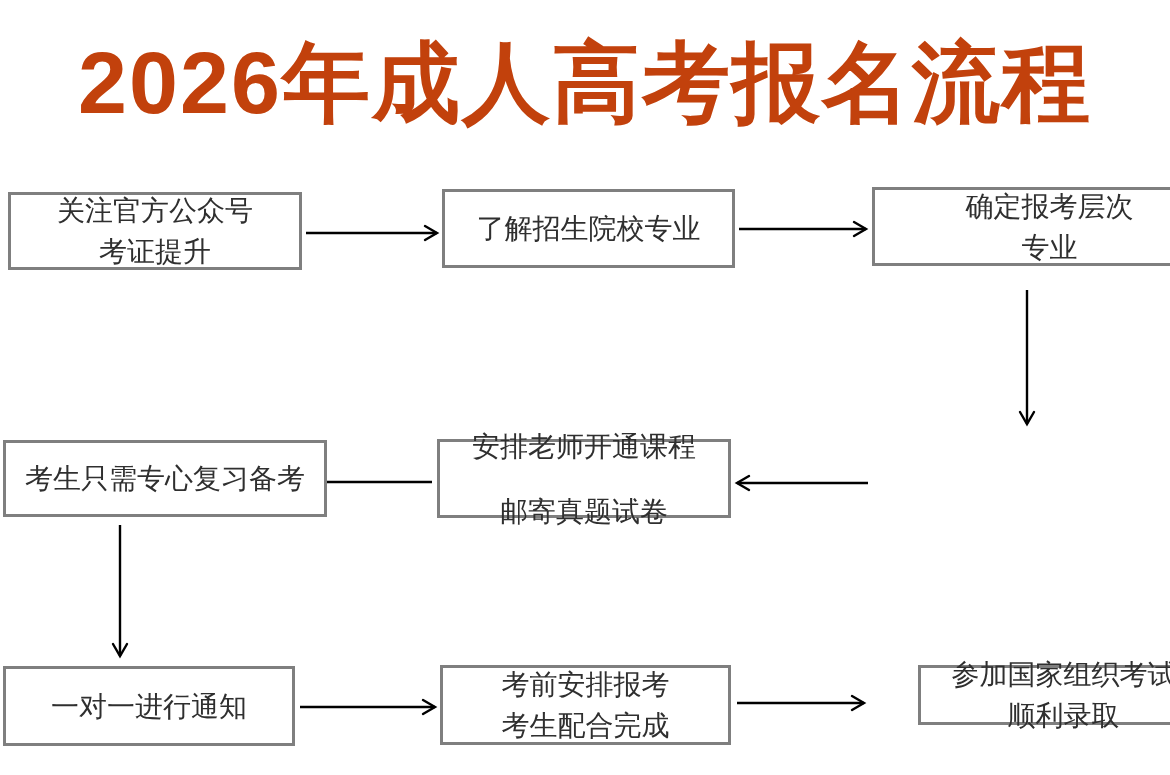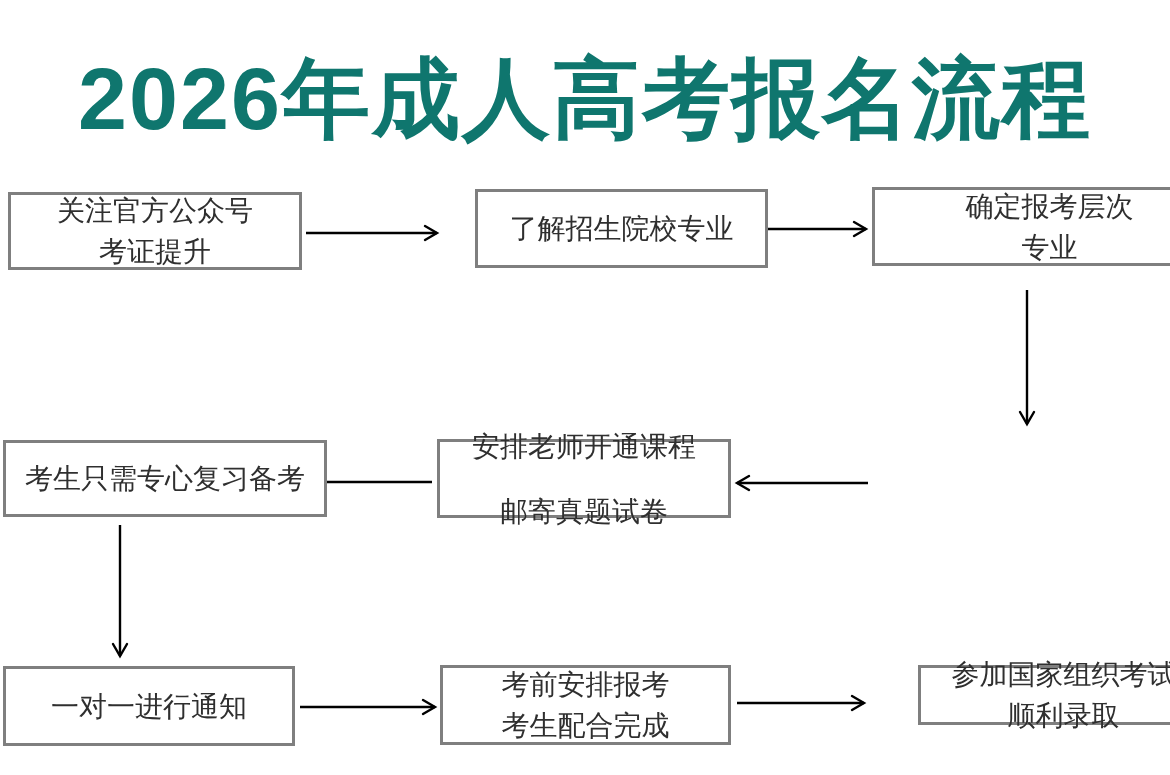--- a/index.html
+++ b/index.html
@@ -13,27 +13,27 @@
     height: 775px;
     background: #ffffff;
     overflow: hidden;
     font-family: "Liberation Sans", "DejaVu Sans", sans-serif;
   }
   .title {
     position: absolute;
     left: 0;
     right: 0;
     top: 32px;
-    margin: 16px;
+    margin: 0;
     text-align: center;
     font-size: 88px;
     line-height: 1.15;
     font-weight: 900;
     letter-spacing: 2px;
-    color: #0f766e;
+    color: #c2410c;
   }
   .arrows {
     position: absolute;
     left: 0;
     top: 0;
     width: 1170px;
     height: 775px;
     pointer-events: none;
   }
   .box {
@@ -48,21 +48,21 @@
     text-align: center;
     color: #2f2f2f;
     font-size: 28px;
     font-weight: 400;
     white-space: nowrap;
   }
   .box .line { line-height: 41px; }
 
   
   .step1 { left: 8px;   top: 192px; width: 294px; height: 78px; }
-  .step2 { left: 442px; top: 189px; width: 293px; height: 79px; margin-left: 33px; }
+  .step2 { left: 442px; top: 189px; width: 293px; height: 79px; }
   .step3 { left: 872px; top: 187px; width: 320px; height: 79px; padding-left: 35px; }
   
   .step4 { left: 872px; top: 440px; width: 291px; height: 78px; }
   .step5 { left: 437px; top: 439px; width: 294px; height: 79px; gap: 24px; }
   .step6 { left: 3px;   top: 440px; width: 324px; height: 77px; }
   
   .step7 { left: 3px;   top: 666px; width: 292px; height: 80px; }
   .step8 { left: 440px; top: 665px; width: 291px; height: 80px; }
   .step9 { left: 872px; top: 665px; width: 291px; height: 60px; margin-left: 46px; }
 </style>

